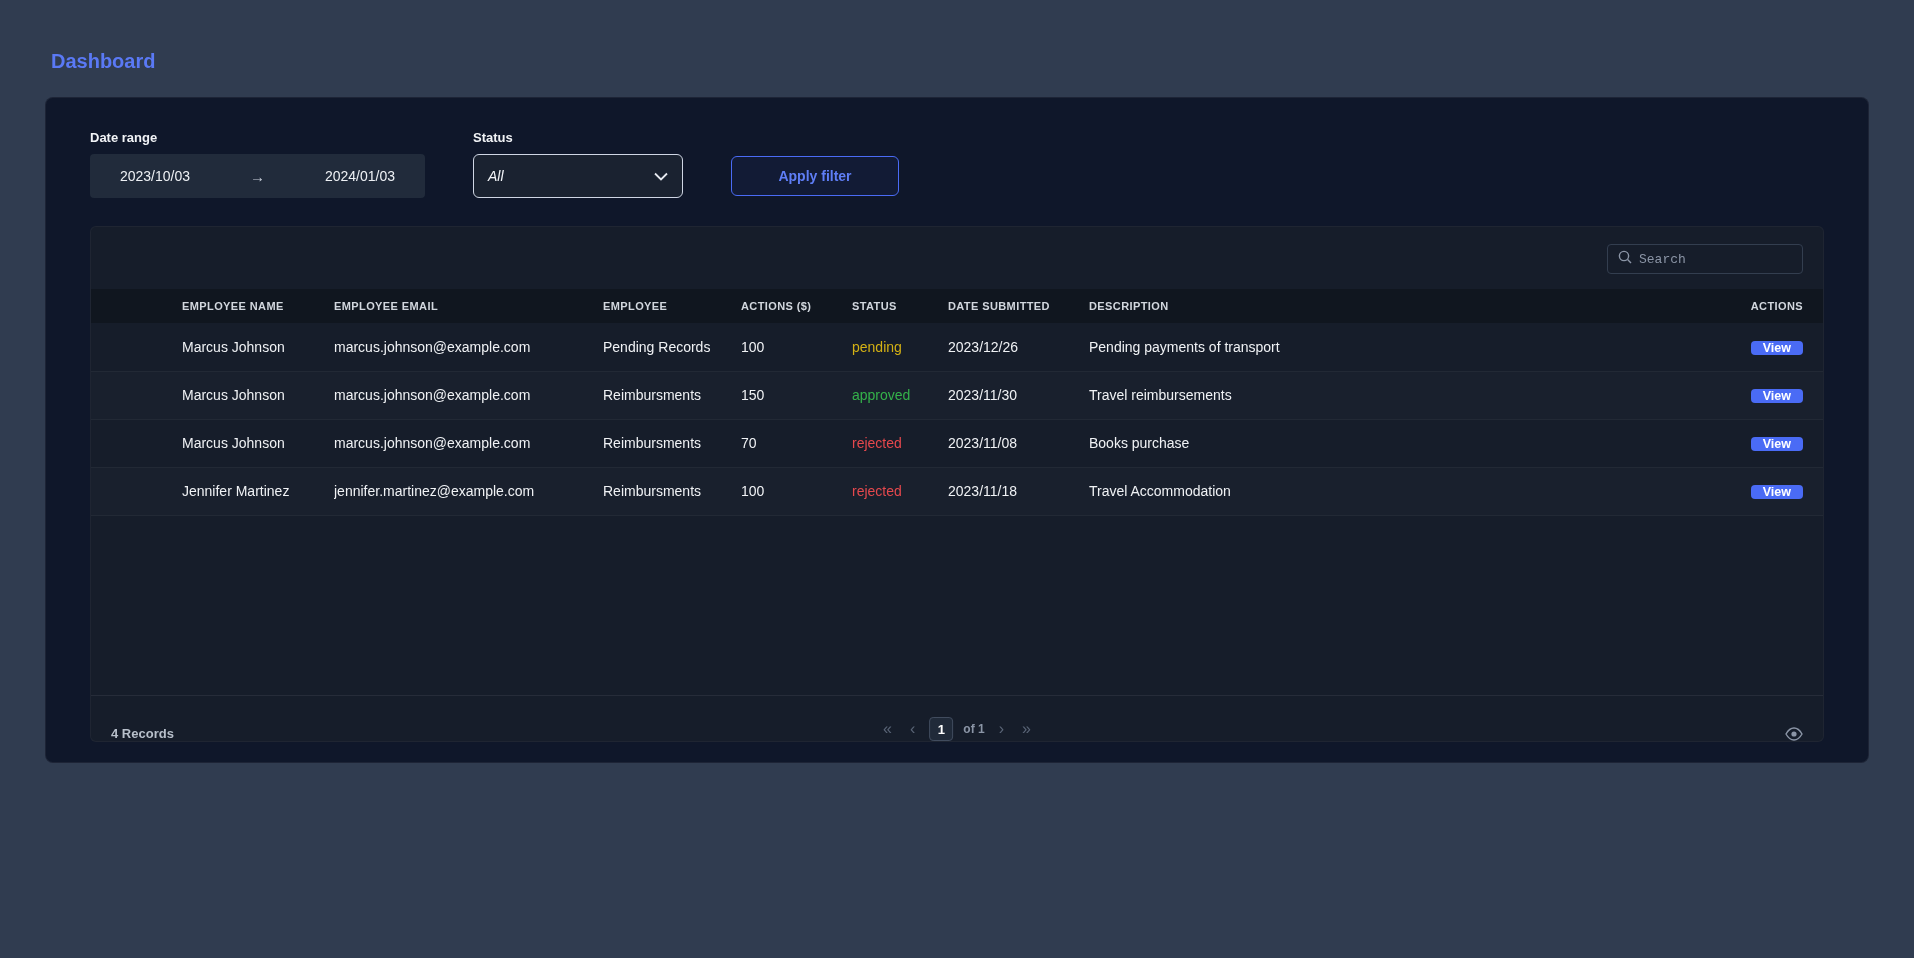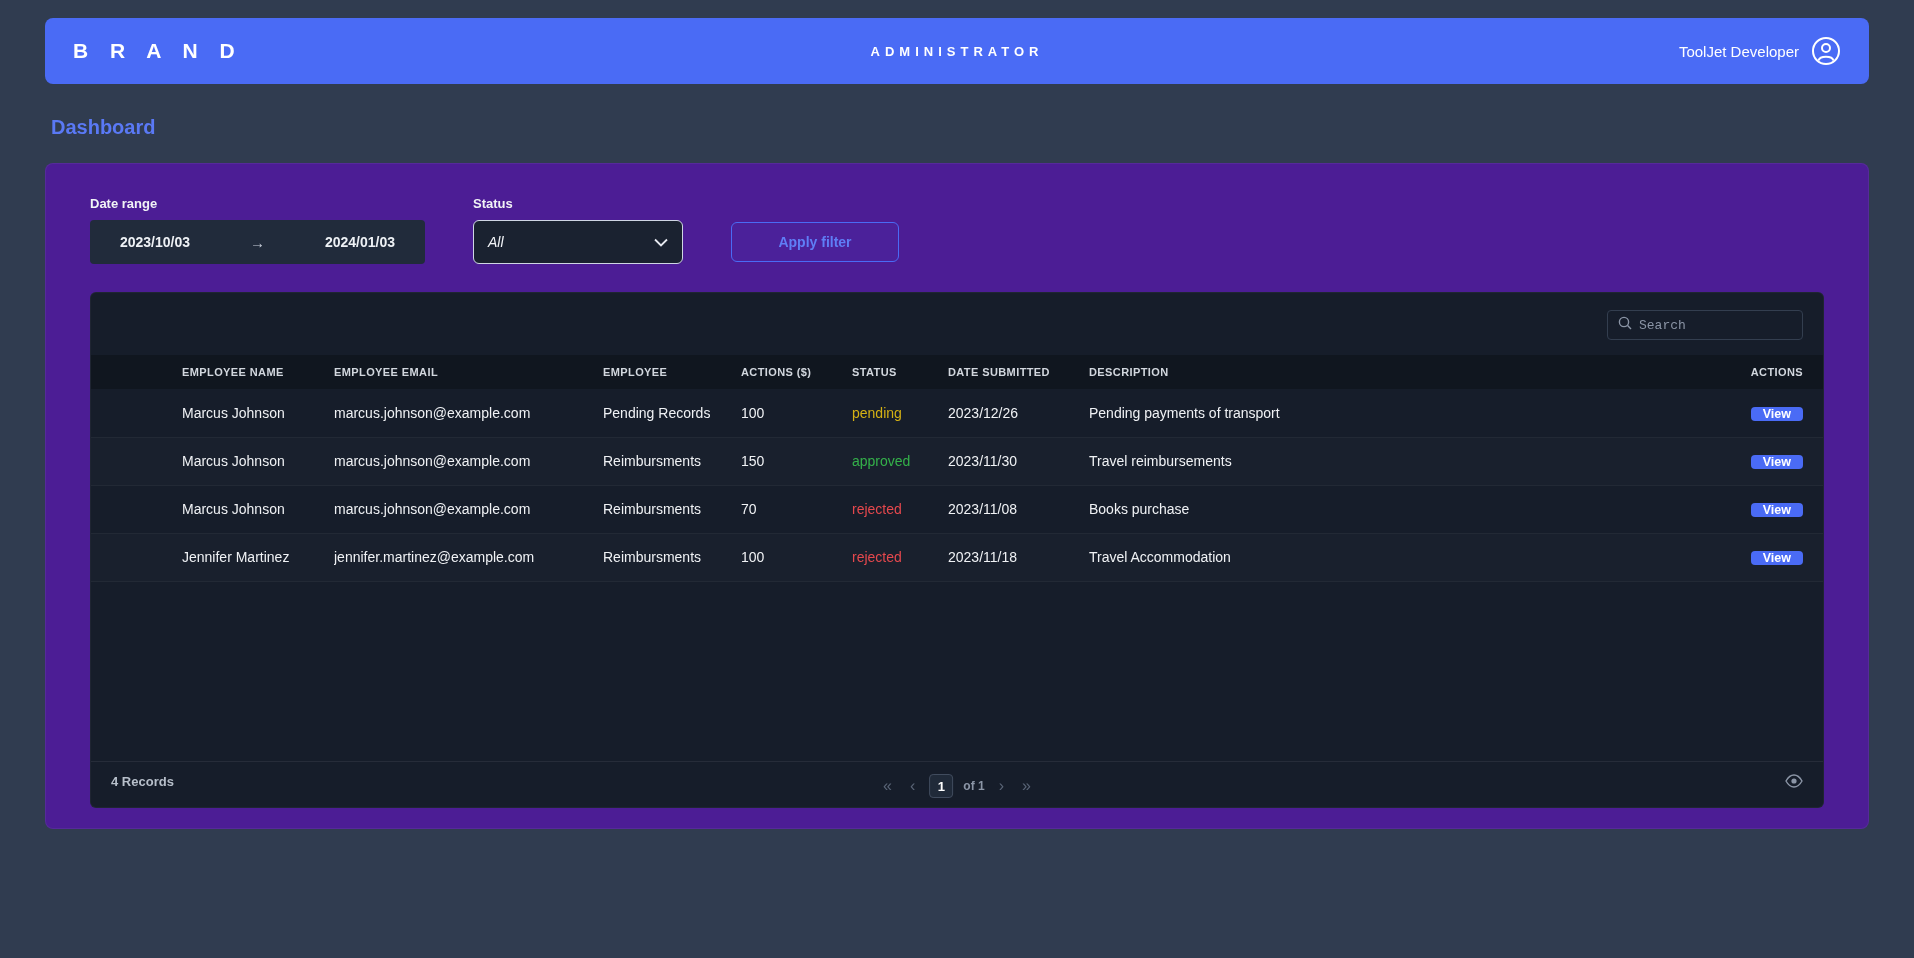--- a/index.html
+++ b/index.html
@@ -49,42 +49,41 @@
   
   .page-title {
     margin: 32px 0 24px 6px;
     font-size: 20px;
     font-weight: 700;
     color: #5a79f5;
   }
 
   
   .panel {
-    background: #4c1d95;
+    background: #0f172a;
     border: 1px solid rgba(255,255,255,0.06);
     border-radius: 8px;
     padding: 32px 44px 38px;
     height: 666px;
   }
 
   
   .filters { display: flex; align-items: flex-end; gap: 48px; }
   .filter-group { display: flex; flex-direction: column; gap: 9px; }
   .filter-label { font-size: 13px; font-weight: 700; color: #f1f3f6; }
   .date-range-input {
     width: 335px; height: 44px;
     background: #212b3b;
     border-radius: 4px;
     display: flex;
     align-items: center;
     justify-content: space-around;
     font-size: 14px;
     color: #eef1f5;
     cursor: pointer;
-    font-weight: bold;
   }
   .date-arrow { color: #c6cdd8; font-size: 15px; }
   .status-select {
     width: 210px; height: 44px;
     background: #1a2230;
     border: 1px solid #cfd6e4;
     border-radius: 6px;
     display: flex;
     align-items: center;
     justify-content: space-between;
@@ -181,22 +180,22 @@
     padding: 0 12px;
     cursor: pointer;
   }
 
   .table-footer {
     margin-top: auto;
     position: relative;
     height: 46px;
     border-top: 1px solid rgba(255,255,255,0.07);
     display: flex;
-    align-items: flex-start;
-    padding: 12px 20px;
+    align-items: flex-end;
+    padding: 0 20px;
   }
   .records { font-size: 13px; font-weight: 700; color: #b7bfca; }
   .pagination {
     position: absolute;
     left: 50%;
     transform: translateX(-50%);
     display: flex;
     align-items: center;
     gap: 10px;
   }
@@ -221,34 +220,20 @@
     justify-content: center;
   }
   .of-label { color: #8b95a6; font-size: 12px; font-weight: 700; }
   .eye-btn { margin-left: auto; cursor: pointer; display: flex; align-items: center; }
 </style>
 </head>
 <body>
 
 <div class="app">
 
-  <header class="topbar">
-    <div class="brand">B R A N D</div>
-    <div class="center-title">ADMINISTRATOR</div>
-    <div class="user">
-      <span class="user-name">ToolJet Developer</span>
-      <span class="avatar">
-        <svg width="30" height="30" viewBox="0 0 30 30" fill="none">
-          <circle cx="15" cy="15" r="13" stroke="#ffffff" stroke-width="2"></circle>
-          <circle cx="15" cy="12" r="4" stroke="#ffffff" stroke-width="2"></circle>
-          <path d="M7.5 24.5 C9 19.5 21 19.5 22.5 24.5" stroke="#ffffff" stroke-width="2" fill="none"></path>
-        </svg>
-      </span>
-    </div>
-  </header>
 
   <h1 class="page-title">Dashboard</h1>
 
   <main class="panel">
 
     <div class="filters">
       <div class="filter-group">
         <span class="filter-label">Date range</span>
         <div class="date-range-input">
           <span>2023/10/03</span>

